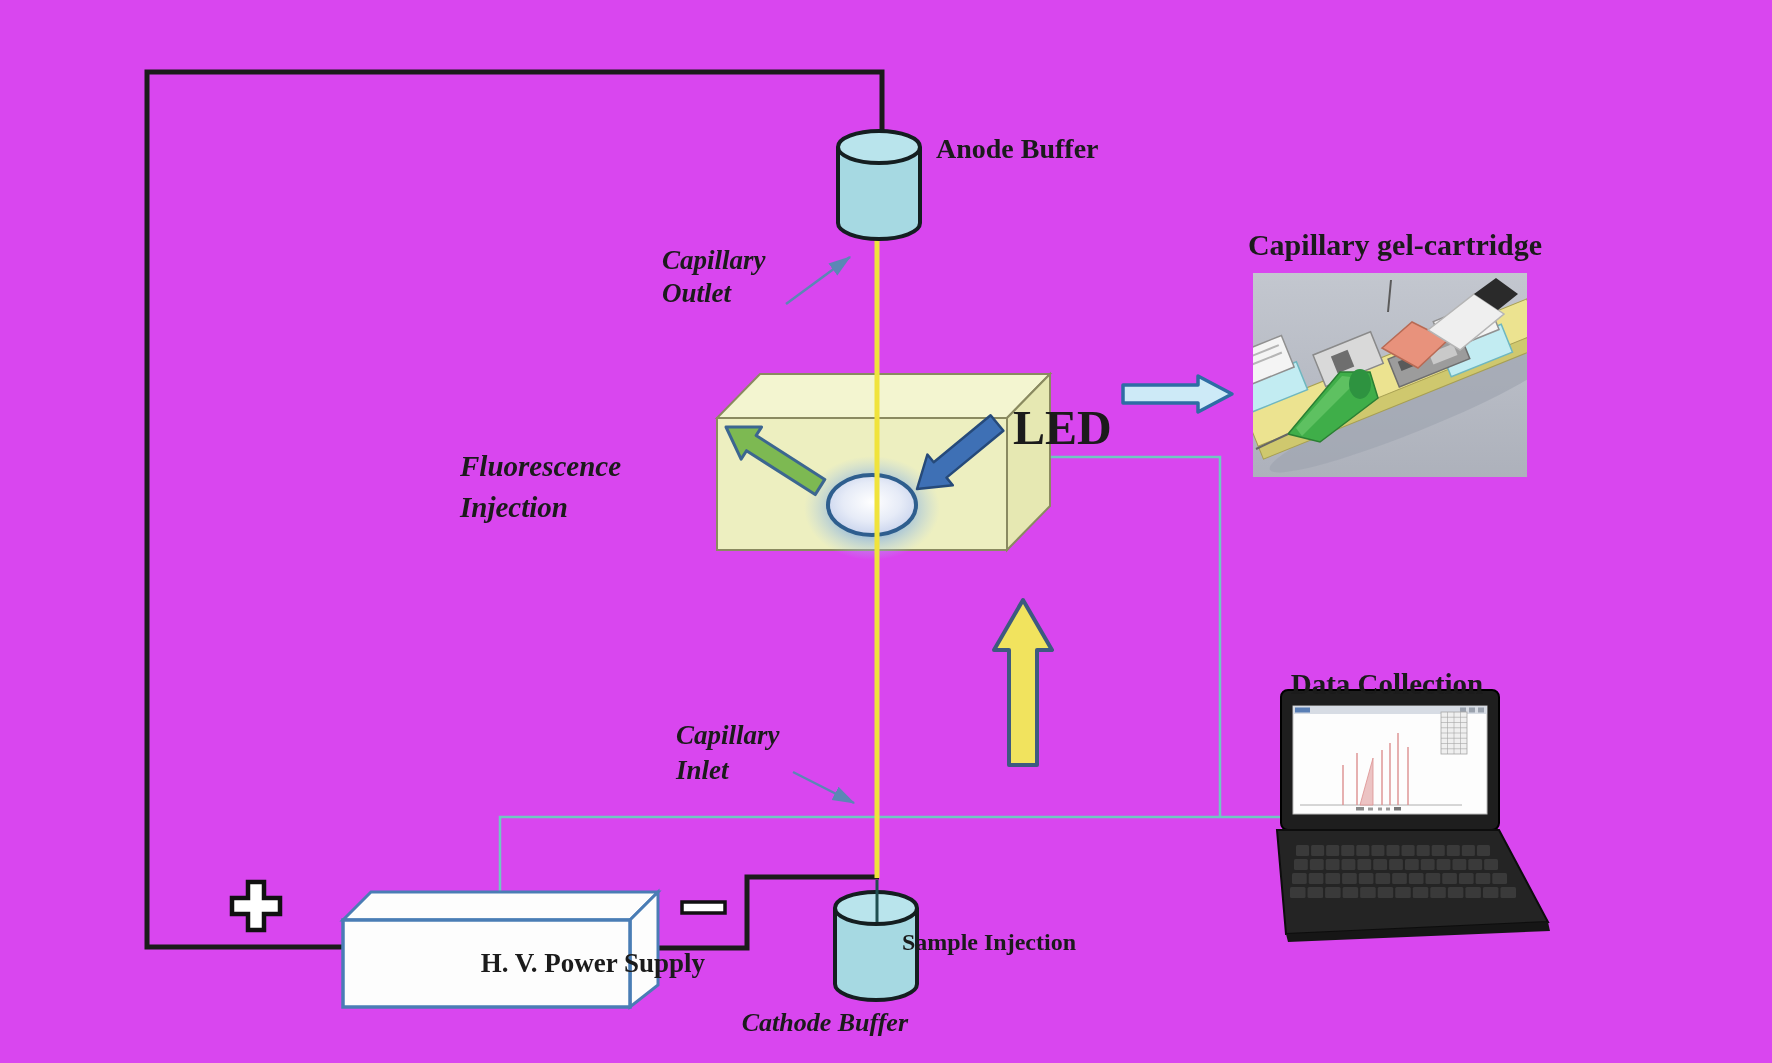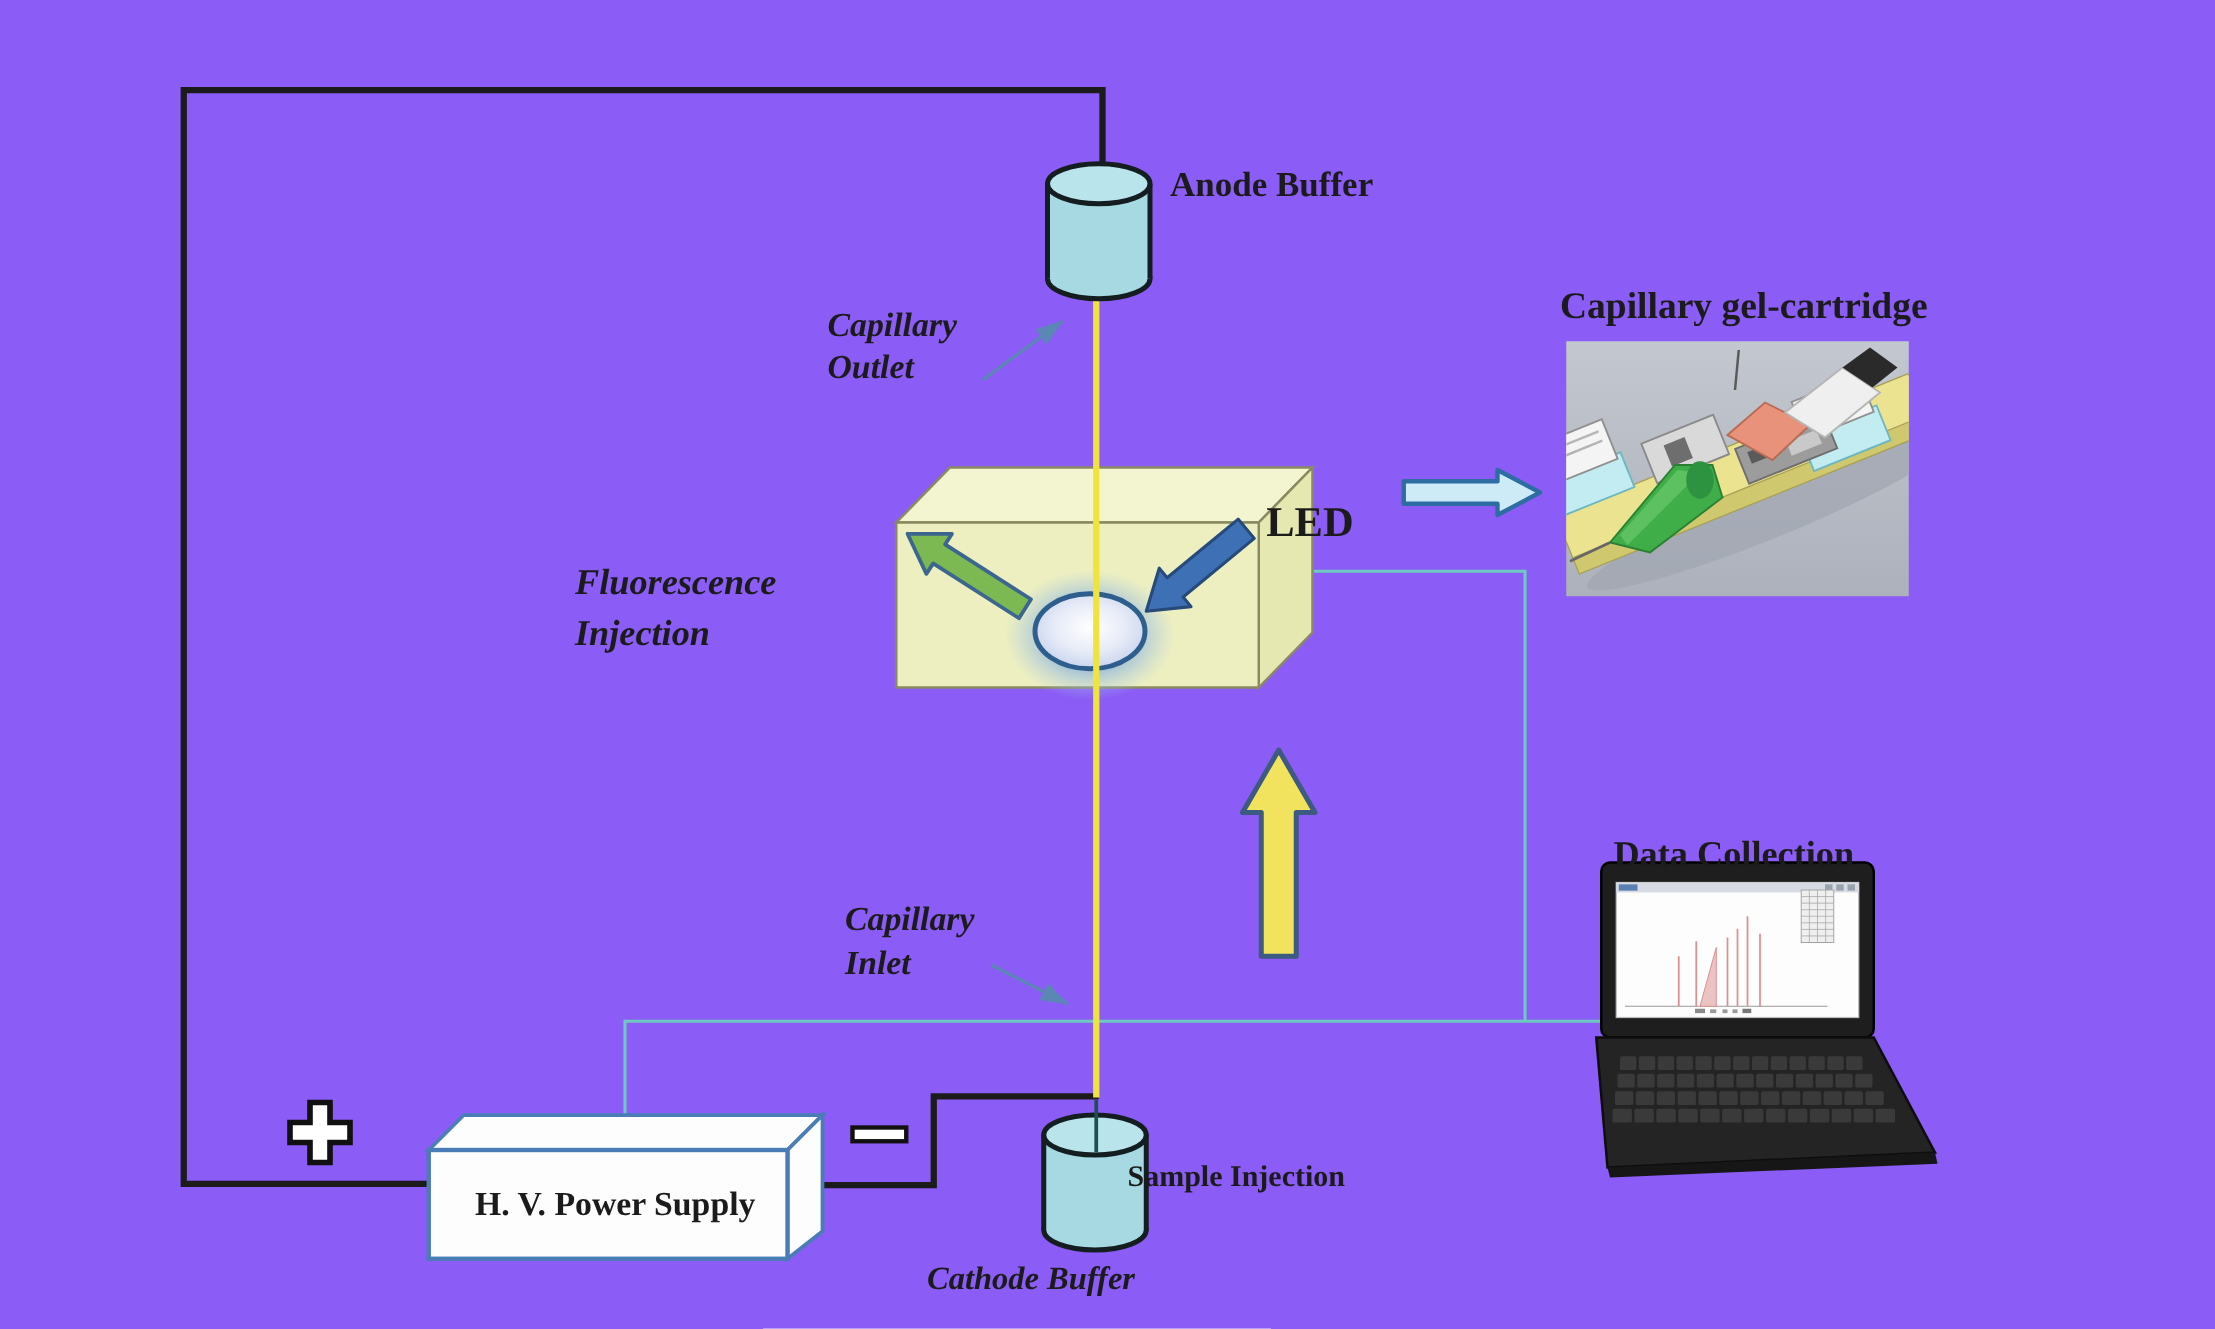--- a/index.html
+++ b/index.html
@@ -1,17 +1,17 @@
 <!DOCTYPE html>
 <html><head>
 <meta charset="utf-8">
 <style>
   html,body{margin:0;padding:0;background:#ffffff;}
   #figure{
-    position:relative;width:1772px;height:1063px;background:#8b5cf6;overflow:hidden;
+    position:relative;width:1772px;height:1063px;background:#d946ef;overflow:hidden;
     font-family:"Liberation Serif","DejaVu Serif",serif;
   }
   #diagram-svg{position:absolute;left:0;top:0;z-index:1;}
   .lbl{
     position:absolute;z-index:5;color:#1b1b1b;font-weight:bold;white-space:nowrap;
     font-family:"Liberation Serif","DejaVu Serif",serif;
   }
   .lbl div{white-space:nowrap;font-style:italic;}
 </style>
 </head>
@@ -252,30 +252,30 @@
 <div class="lbl" style="left:662px;top:244px;font-size:27px;line-height:33px;">
   <div>Capillary</div>
   <div>Outlet</div>
 </div>
 
 <div class="lbl" style="left:460px;top:446px;font-size:29px;line-height:41px;">
   <div>Fluorescence</div>
   <div>Injection</div>
 </div>
 
-<div class="lbl" style="left:1013px;top:400px;font-size:34px;">LED</div>
+<div class="lbl" style="left:1013px;top:400px;font-size:48px;">LED</div>
 
 <div class="lbl" style="left:1245px;top:228px;width:300px;text-align:center;font-size:30px;font-family:Liberation Serif, serif;">Capillary gel-cartridge</div>
 
 <div class="lbl" style="left:1287px;top:668px;width:200px;text-align:center;font-size:29px;">Data Collection</div>
 
 <div class="lbl" style="left:676px;top:718px;font-size:27px;line-height:35px;">
   <div>Capillary</div>
   <div>Inlet</div>
 </div>
 
 <div class="lbl" style="left:902px;top:929px;font-size:24px;">Sample Injection</div>
 
 <div class="lbl" style="left:708px;top:1008px;width:200px;text-align:right;font-size:26px;font-style:italic;">Cathode Buffer</div>
 
-<div class="lbl" style="left:343px;top:948px;width:325px;text-align:left;font-size:27px;padding-left:37px;">H. V. Power Supply</div>
+<div class="lbl" style="left:343px;top:948px;width:325px;text-align:right;font-size:27px;padding-left:37px;">H. V. Power Supply</div>
 
 </div>
 
 </body></html>

